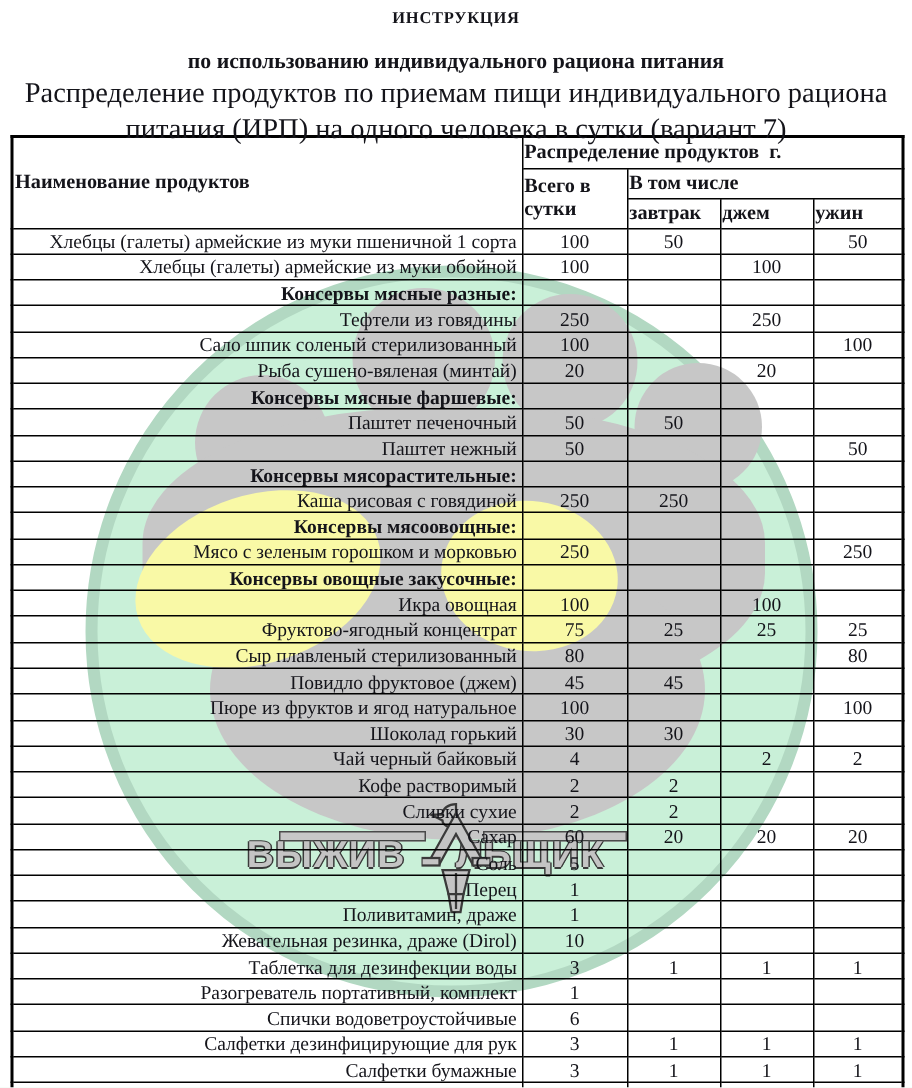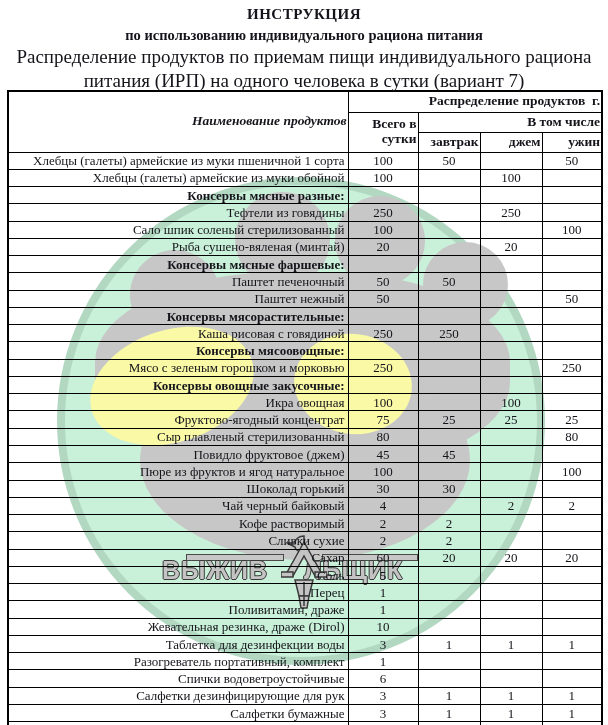--- a/index.html
+++ b/index.html
@@ -32,47 +32,47 @@
     background:var(--wm-figure,#c7c7c7); border:1px solid #4a4a4a; height:5px;
   }
   .wm-bar-left  { left:186px; top:554px; width:96px; }
   .wm-bar-right { left:322px; top:554px; width:94px; }
   .wm-word {
     top:556px; font-family:"Liberation Sans", sans-serif;
     font-weight:bold; font-size:25px; letter-spacing:1px;
     color:var(--wm-text,#c4c4c4);
     text-shadow:-1px 0 #3a3a3a, 1px 0 #3a3a3a, 0 -1px #3a3a3a, 0 1px #3a3a3a;
   }
-  .wm-word-left  { left:162px; width:135px; text-align:left; }
+  .wm-word-left  { left:150px; width:135px; text-align:center; }
   .wm-word-right { left:304px; width:140px; text-align:left; }
   .wm-eagle { left:281px; top:534px; width:46px; height:76px; }
 
   
   #titleblock { position:relative; z-index:2; text-align:center; padding-top:6px; }
-  .t-main  { font-size:15px; font-weight:bold; letter-spacing:0.5px; }
-  .t-sub   { font-size:14.5px; font-weight:bold; margin-top:4px; }
+  .t-main  { font-size:11px; font-weight:bold; letter-spacing:0.5px; }
+  .t-sub   { font-size:14.5px; font-weight:bold; margin-top:15px; }
   .t-desc  { font-size:19px; margin-top:2px; line-height:1.18; }
 
   
   #rationtable {
     position:absolute; left:7px; top:90px; z-index:1;
     width:594px; border-collapse:collapse; table-layout:fixed;
     border:2px solid #000; background:transparent;
   }
   #rationtable th, #rationtable td {
     border:1px solid #000; padding:0 3px; vertical-align:middle;
     overflow:hidden; background:transparent;
   }
   #rationtable thead th {
-    font-weight:bold; text-align:right; font-size:13.5px; line-height:1.1; padding:0 1px;
+    font-weight:bold; text-align:left; font-size:13.5px; line-height:1.1; padding:0 1px;
   }
   thead tr.hr1 { height:21px; }
   thead tr.hr2 { height:20px; }
   thead tr.hr3 { height:20px; }
-  th.name-col { font-size:14px;font-style:italic; }
+  th.name-col { font-size:14px; }
   th.dist-head { white-space:pre; }
   #rationtable tbody td {
     height:16.28px; font-size:13px; line-height:1; white-space:nowrap;
   }
   #rationtable tbody td:first-child { text-align:right; padding-left:4px; }
   #rationtable tbody td:not(:first-child) { text-align:center; }
   #rationtable tbody td.section { font-weight:bold; }
 </style>
 </head>
 <body>

